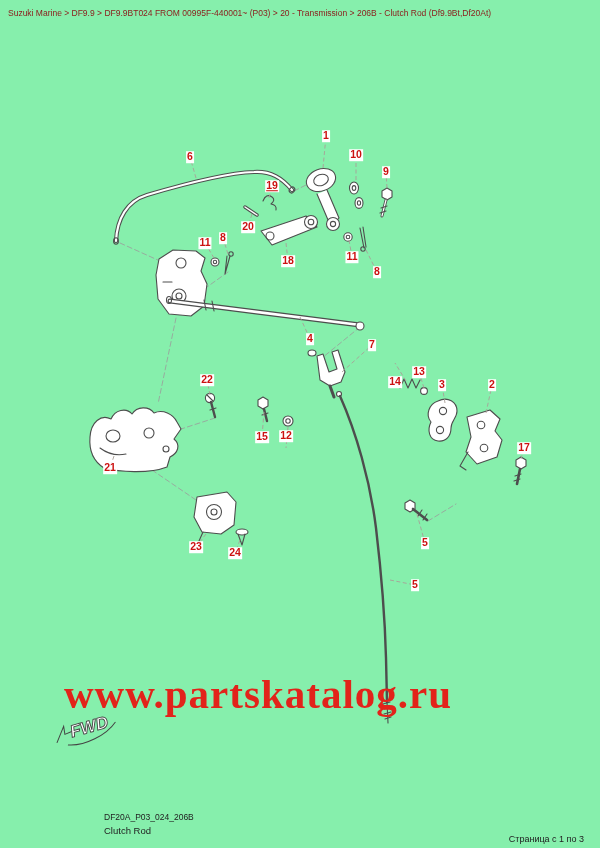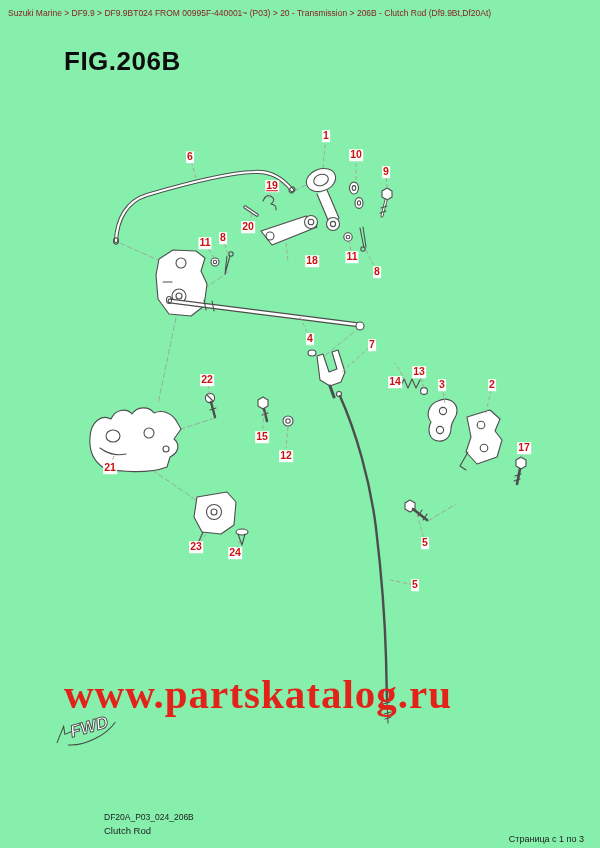--- a/index.html
+++ b/index.html
@@ -31,21 +31,20 @@
   .caption{position:absolute;top:825px;left:104px;font-size:9.5px;color:#222;}
   .page-info{position:absolute;top:834px;right:16px;font-size:9px;color:#222;}
 </style>
 </head>
 <body>
 
 <div class="page">
 
   <div class="breadcrumb">Suzuki Marine &gt; DF9.9 &gt; DF9.9BT024 FROM 00995F-440001~ (P03) &gt; 20 - Transmission &gt; 206B - Clutch Rod (Df9.9Bt,Df20At)</div>
 
-  <h1 class="fig-title">FIG.206B</h1>
 
   <svg class="diagram" viewBox="0 0 600 848" xmlns="http://www.w3.org/2000/svg">
     <g fill="none" stroke="#4d4d4d" stroke-width="1.1" stroke-linejoin="round" stroke-linecap="round">
 
       <g stroke="#9a9a9a" stroke-width=".8" stroke-dasharray="5 3">
         <path d="M120,243 L160,261"></path>
         <path d="M294,191 L310,183"></path>
         <path d="M228,272 L207,287"></path>
         <path d="M360,327 L322,358"></path>
         <path d="M176,318 L158,404"></path>
@@ -251,32 +250,32 @@
 
   <div class="callout-layer" id="callout-layer">
       <div class="callout" style="left: 326px; top: 136px;">1</div>
       <div class="callout" style="left: 190px; top: 157px;">6</div>
       <div class="callout" style="left: 356px; top: 155px;">10</div>
       <div class="callout" style="left: 386px; top: 172px;">9</div>
       <div class="callout" style="left: 272px; top: 186px; text-decoration: underline;">19</div>
       <div class="callout" style="left: 248px; top: 227px;">20</div>
       <div class="callout" style="left: 205px; top: 243px;">11</div>
       <div class="callout" style="left: 223px; top: 238px;">8</div>
-      <div class="callout" style="left: 288px; top: 261px; margin-left: 24px;">18</div>
+      <div class="callout" style="left: 288px; top: 261px;">18</div>
       <div class="callout" style="left: 352px; top: 257px;">11</div>
       <div class="callout" style="left: 377px; top: 272px;">8</div>
       <div class="callout" style="left: 310px; top: 339px;">4</div>
       <div class="callout" style="left: 372px; top: 345px;">7</div>
       <div class="callout" style="left: 395px; top: 363px; margin-top: 19px;">14</div>
       <div class="callout" style="left: 419px; top: 372px;">13</div>
       <div class="callout" style="left: 442px; top: 385px;">3</div>
       <div class="callout" style="left: 492px; top: 385px;">2</div>
       <div class="callout" style="left: 207px; top: 380px;">22</div>
       <div class="callout" style="left: 262px; top: 437px;">15</div>
-      <div class="callout" style="left: 286px; top: 456px;">12</div>
+      <div class="callout" style="left: 286px; top: 436px;">12</div>
       <div class="callout" style="left: 524px; top: 448px;">17</div>
       <div class="callout" style="left: 110px; top: 468px;">21</div>
       <div class="callout" style="left: 425px; top: 543px;">5</div>
       <div class="callout" style="left: 196px; top: 547px;">23</div>
       <div class="callout" style="left: 235px; top: 553px;">24</div>
       <div class="callout" style="left: 415px; top: 585px;">5</div>
     </div>
 
   <div class="watermark">www.partskatalog.ru</div>
 

